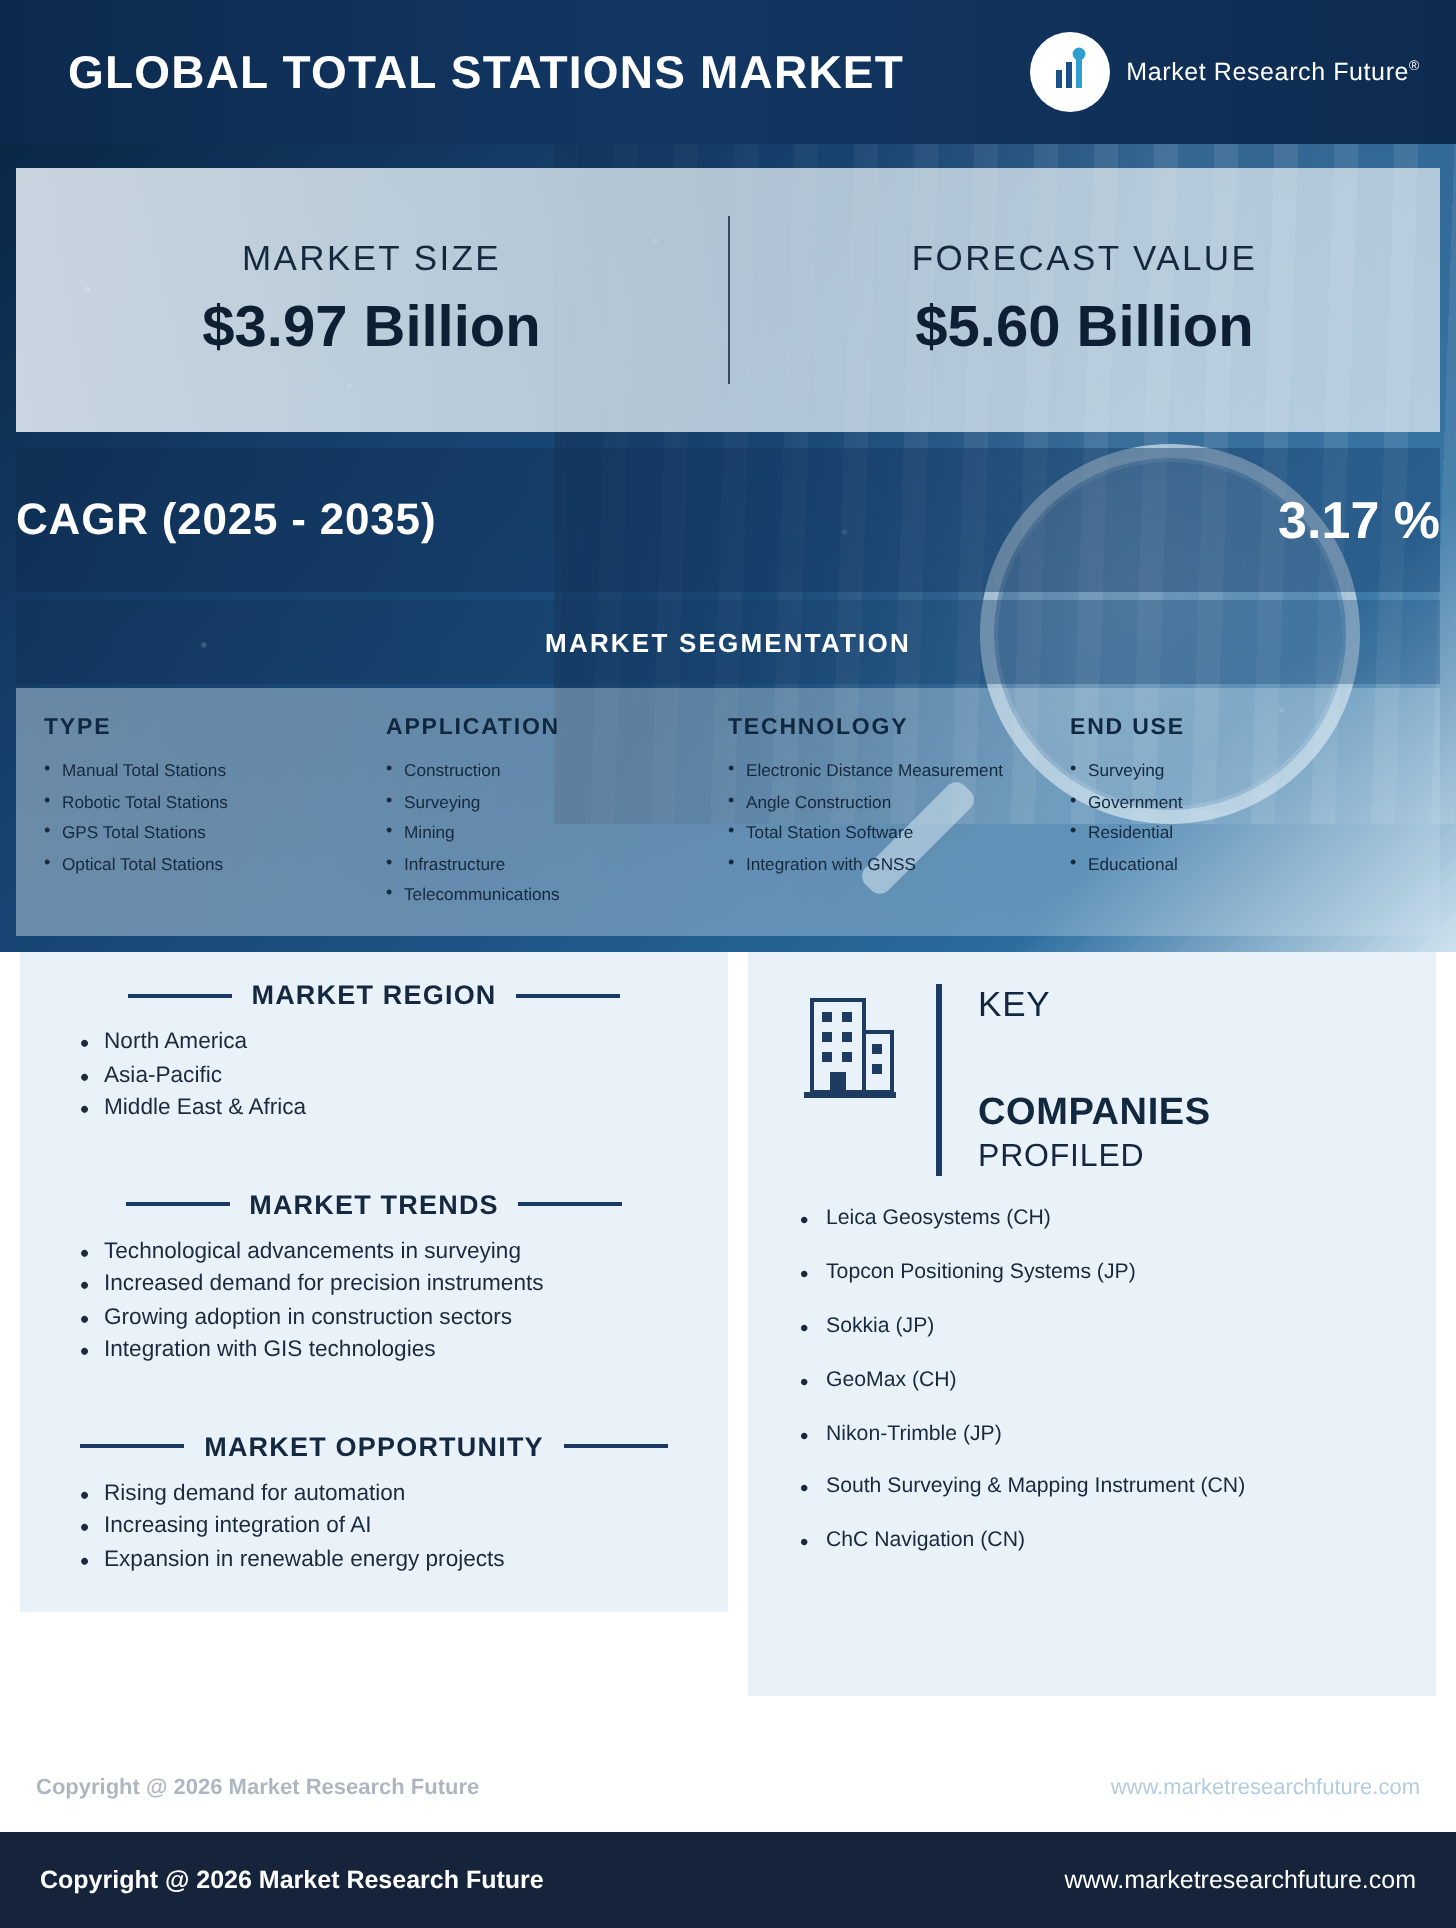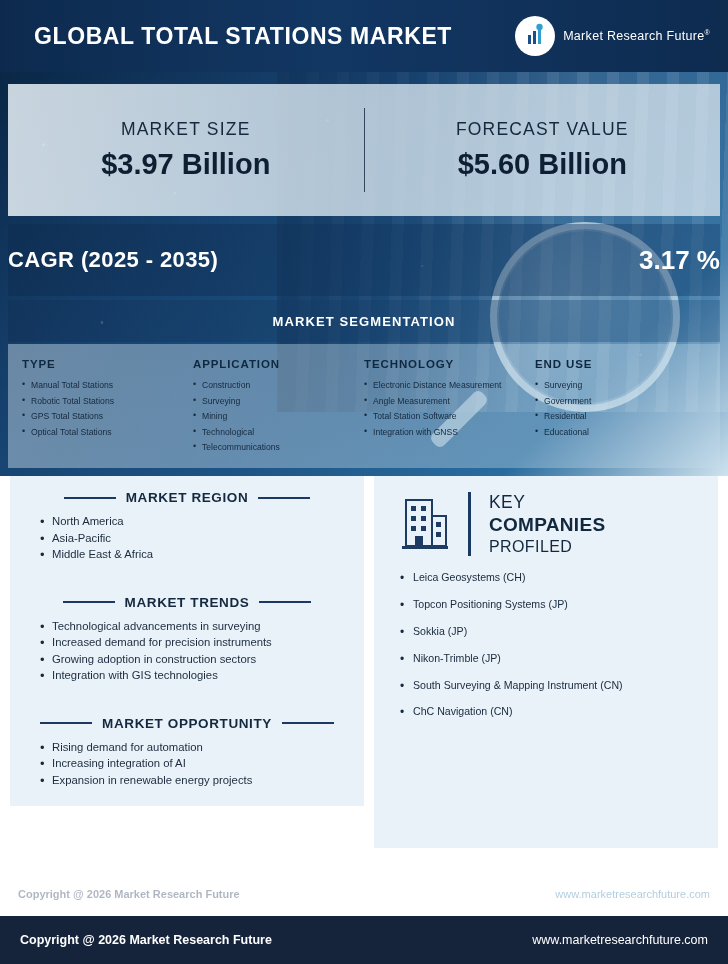--- a/index.html
+++ b/index.html
@@ -161,21 +161,21 @@
   }
 
   .companies {
     background: #eaf2f9; height: 372px; padding: 16px 18px;
   }
   .comp-head { display: flex; align-items: flex-start; gap: 14px; margin-bottom: 14px; }
   .comp-icon { width: 62px; height: 62px; flex: none; }
   .comp-bar { width: 3px; background: #1a3a63; align-self: stretch; margin-right: 4px; }
   .comp-title { color: #12283f; line-height: 1.22; }
   .comp-title .l1 { font-size: 17.5px; letter-spacing: .4px; }
-  .comp-title .l2 { font-size: 19px; font-weight: bold; letter-spacing: .3px; }
+  .comp-title .l2 { font-size: 19px; font-weight: bold; letter-spacing: .3px; margin-top: 32px; }
   .comp-title .l3 { font-size: 16px; letter-spacing: .4px; }
   .companies ul { list-style: none; padding-left: 8px; }
   .companies li {
     font-size: 10.6px; color: #17293c; margin-bottom: 11px; position: relative; padding-left: 13px;
     line-height: 1.5;
   }
   .companies li::before {
     content: "•"; position: absolute; left: 0; top: -1px; font-size: 12px; color: #17293c;
   }
 
@@ -255,29 +255,29 @@
           <li>GPS Total Stations</li>
           <li>Optical Total Stations</li>
         </ul>
       </div>
       <div class="seg-col">
         <h4>APPLICATION</h4>
         <ul>
           <li>Construction</li>
           <li>Surveying</li>
           <li>Mining</li>
-          <li>Technological</li>
+          <li>Infrastructure</li>
           <li>Telecommunications</li>
         </ul>
       </div>
       <div class="seg-col">
         <h4>TECHNOLOGY</h4>
         <ul>
           <li>Electronic Distance Measurement</li>
-          <li>Angle Measurement</li>
+          <li>Angle Construction</li>
           <li>Total Station Software</li>
           <li>Integration with GNSS</li>
         </ul>
       </div>
       <div class="seg-col">
         <h4>END USE</h4>
         <ul>
           <li>Surveying</li>
           <li>Government</li>
           <li>Residential</li>
@@ -355,20 +355,21 @@
           <span class="comp-title">
             <div class="l1">KEY</div>
             <div class="l2">COMPANIES</div>
             <div class="l3">PROFILED</div>
           </span>
         </div>
         <ul>
           <li>Leica Geosystems (CH)</li>
           <li>Topcon Positioning Systems (JP)</li>
           <li>Sokkia (JP)</li>
+          <li>GeoMax (CH)</li>
           <li>Nikon-Trimble (JP)</li>
           <li>South Surveying &amp; Mapping Instrument (CN)</li>
           <li>ChC Navigation (CN)</li>
         </ul>
       </div>
     </div>
   </div>
 
   <div class="watermark">
     <span class="wm-left">Copyright @ 2026 Market Research Future</span>

